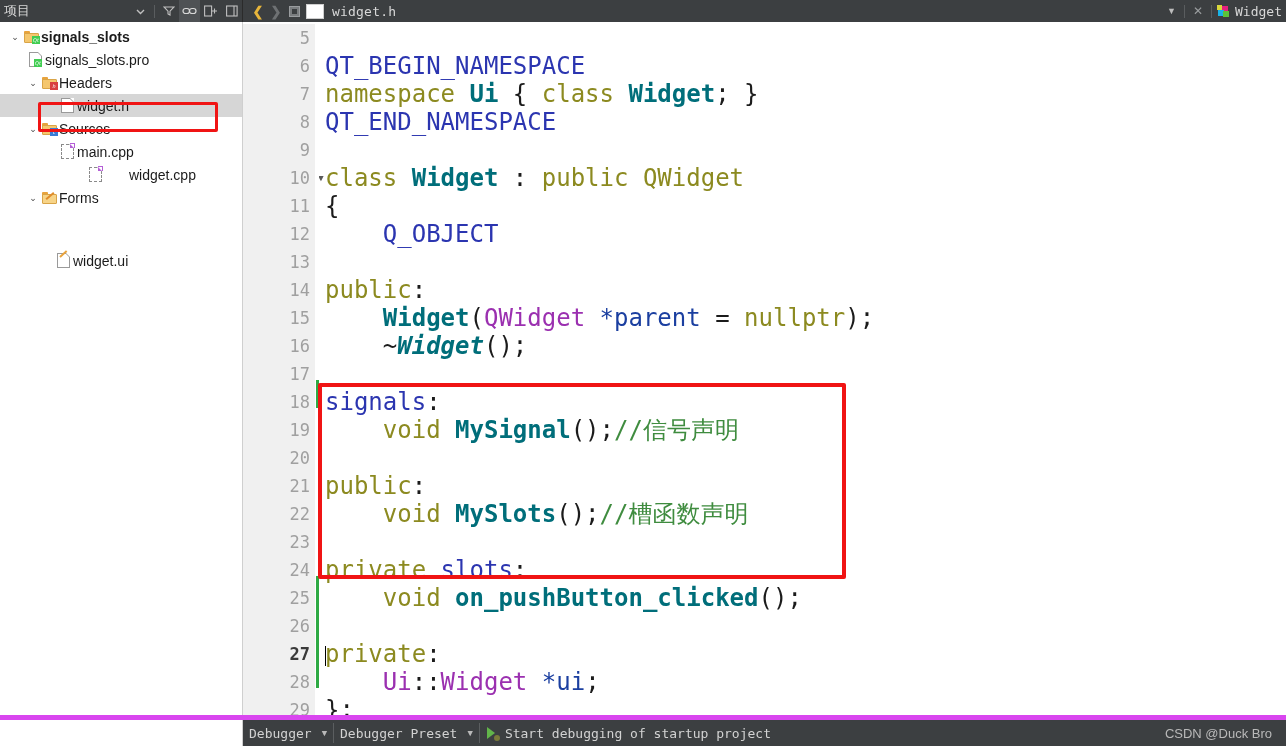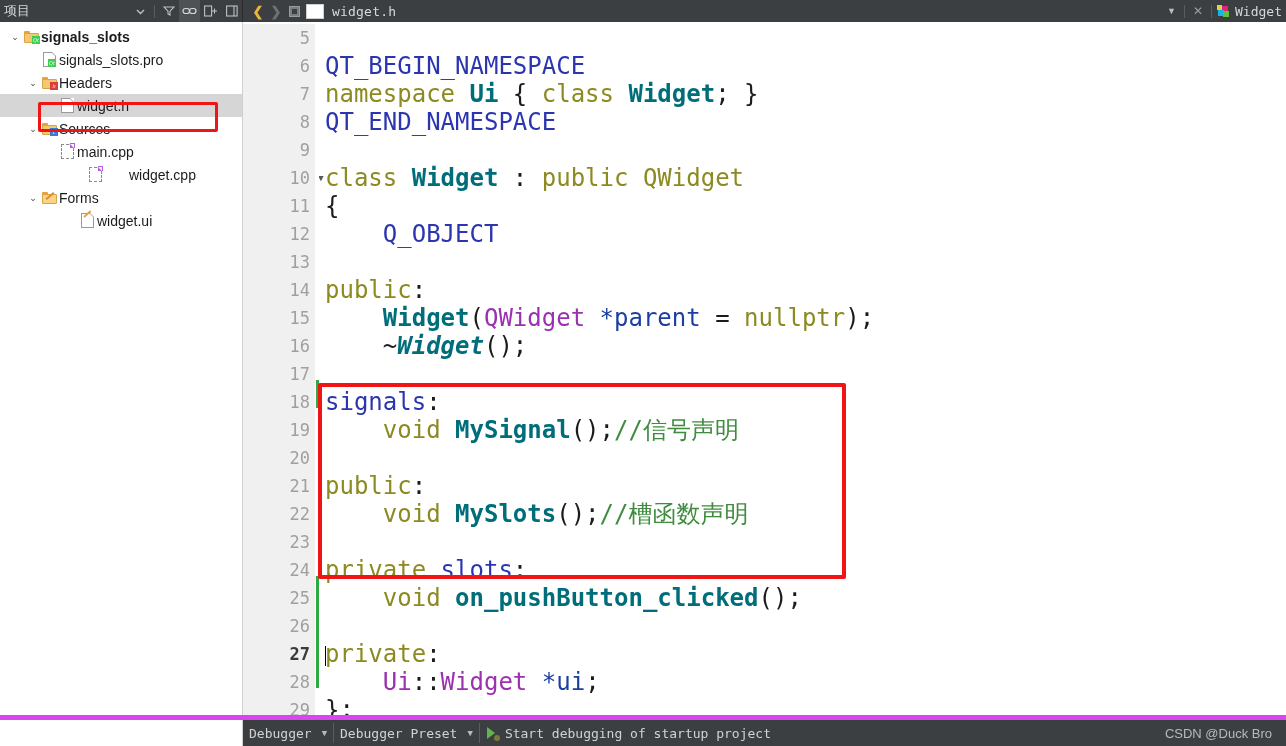--- a/index.html
+++ b/index.html
@@ -321,21 +321,21 @@
             <span class="twisty">⌄</span>
             <span class="tree-ico">
               <span class="ic ic-folder">
                 <i class="tab"></i>
                 <i class="bd"></i>
                 <i class="badge qt">Qt</i>
               </span>
             </span>
             <span class="lbl bold">signals_slots</span>
           </div>
-          <div class="tree-row" style="padding-left: 26px;">
+          <div class="tree-row" style="padding-left: 12px;">
             <span class="twisty"></span>
             <span class="tree-ico">
               <span class="ic ic-file">
                 <i class="badge qt">Qt</i>
               </span>
             </span>
             <span class="lbl">signals_slots.pro</span>
           </div>
           <div class="tree-row" style="padding-left: 26px;">
             <span class="twisty">⌄</span>
@@ -388,21 +388,21 @@
             <span class="twisty">⌄</span>
             <span class="tree-ico">
               <span class="ic ic-folder plain">
                 <i class="tab"></i>
                 <i class="bd"></i>
                 <i class="pen" style="position:absolute;left:3px;top:3px;width:10px;height:2px;background:#e08b2a;transform:rotate(-40deg);"></i>
               </span>
             </span>
             <span class="lbl">Forms</span>
           </div>
-          <div class="tree-row" style="padding-left: 64px;">
+          <div class="tree-row" style="padding-left: 40px; margin-top: 40px;">
             <span class="twisty"></span>
             <span class="tree-ico">
               <span class="ic ic-file">
                 <i class="pen"></i>
               </span>
             </span>
             <span class="lbl">widget.ui</span>
           </div>
         </div>
       <div class="anno-sidebar" style="left:38px; top:80px; width:180px; height:30px;"></div>

